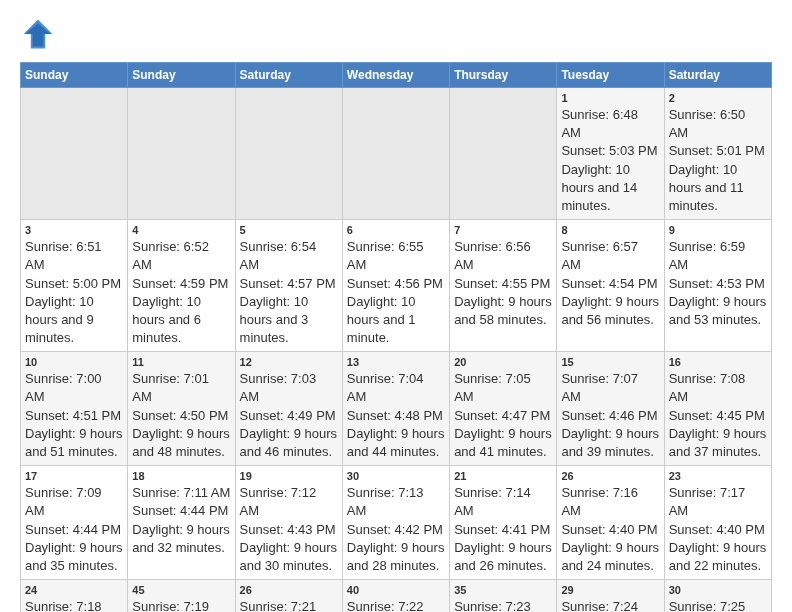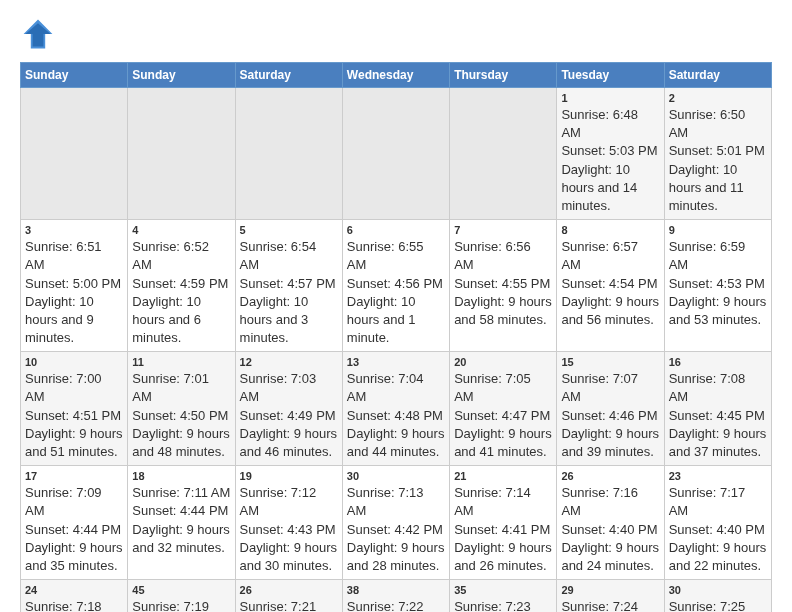--- a/index.html
+++ b/index.html
@@ -235,21 +235,21 @@
           </td>
           <td>
             <span class="day-num">45</span>
             <div class="cell-text">Sunrise: 7:19 AM<br>Sunset: 4:38 PM<br>Daylight: 9 hours and 19 minutes.</div>
           </td>
           <td>
             <span class="day-num">26</span>
             <div class="cell-text">Sunrise: 7:21 AM<br>Sunset: 4:38 PM<br>Daylight: 9 hours and 17 minutes.</div>
           </td>
           <td>
-            <span class="day-num">38</span>
+            <span class="day-num">40</span>
             <div class="cell-text">Sunrise: 7:22 AM<br>Sunset: 4:37 PM<br>Daylight: 9 hours and 15 minutes.</div>
           </td>
           <td>
             <span class="day-num">35</span>
             <div class="cell-text">Sunrise: 7:23 AM<br>Sunset: 4:37 PM<br>Daylight: 9 hours and 13 minutes.</div>
           </td>
           <td>
             <span class="day-num">29</span>
             <div class="cell-text">Sunrise: 7:24 AM<br>Sunset: 4:36 PM<br>Daylight: 9 hours and 12 minutes.</div>
           </td>

